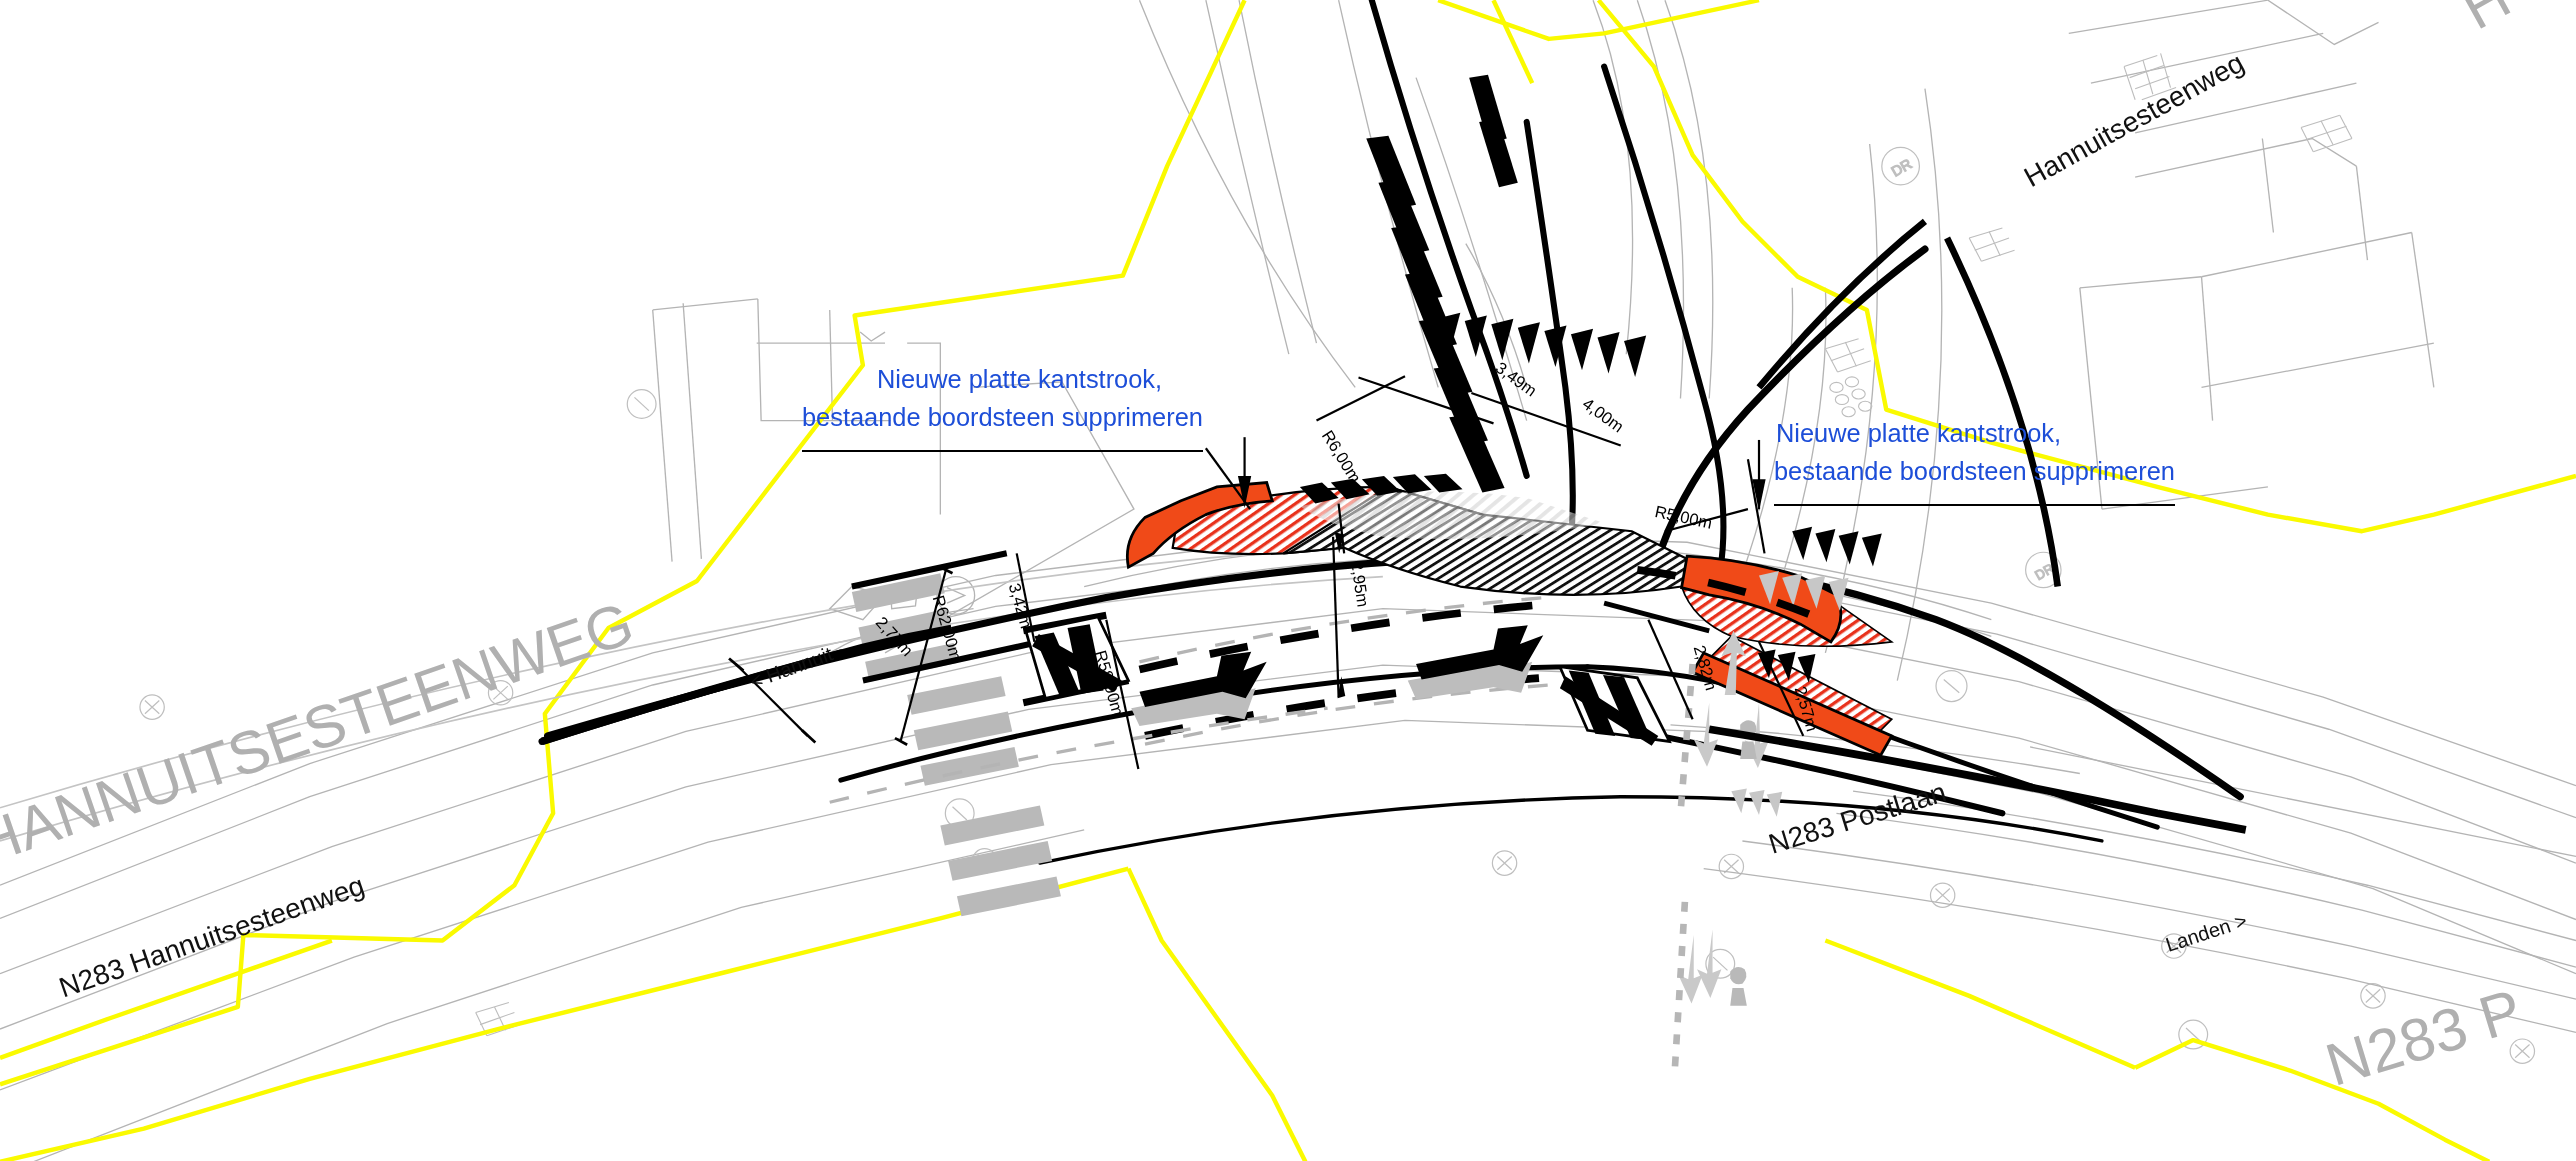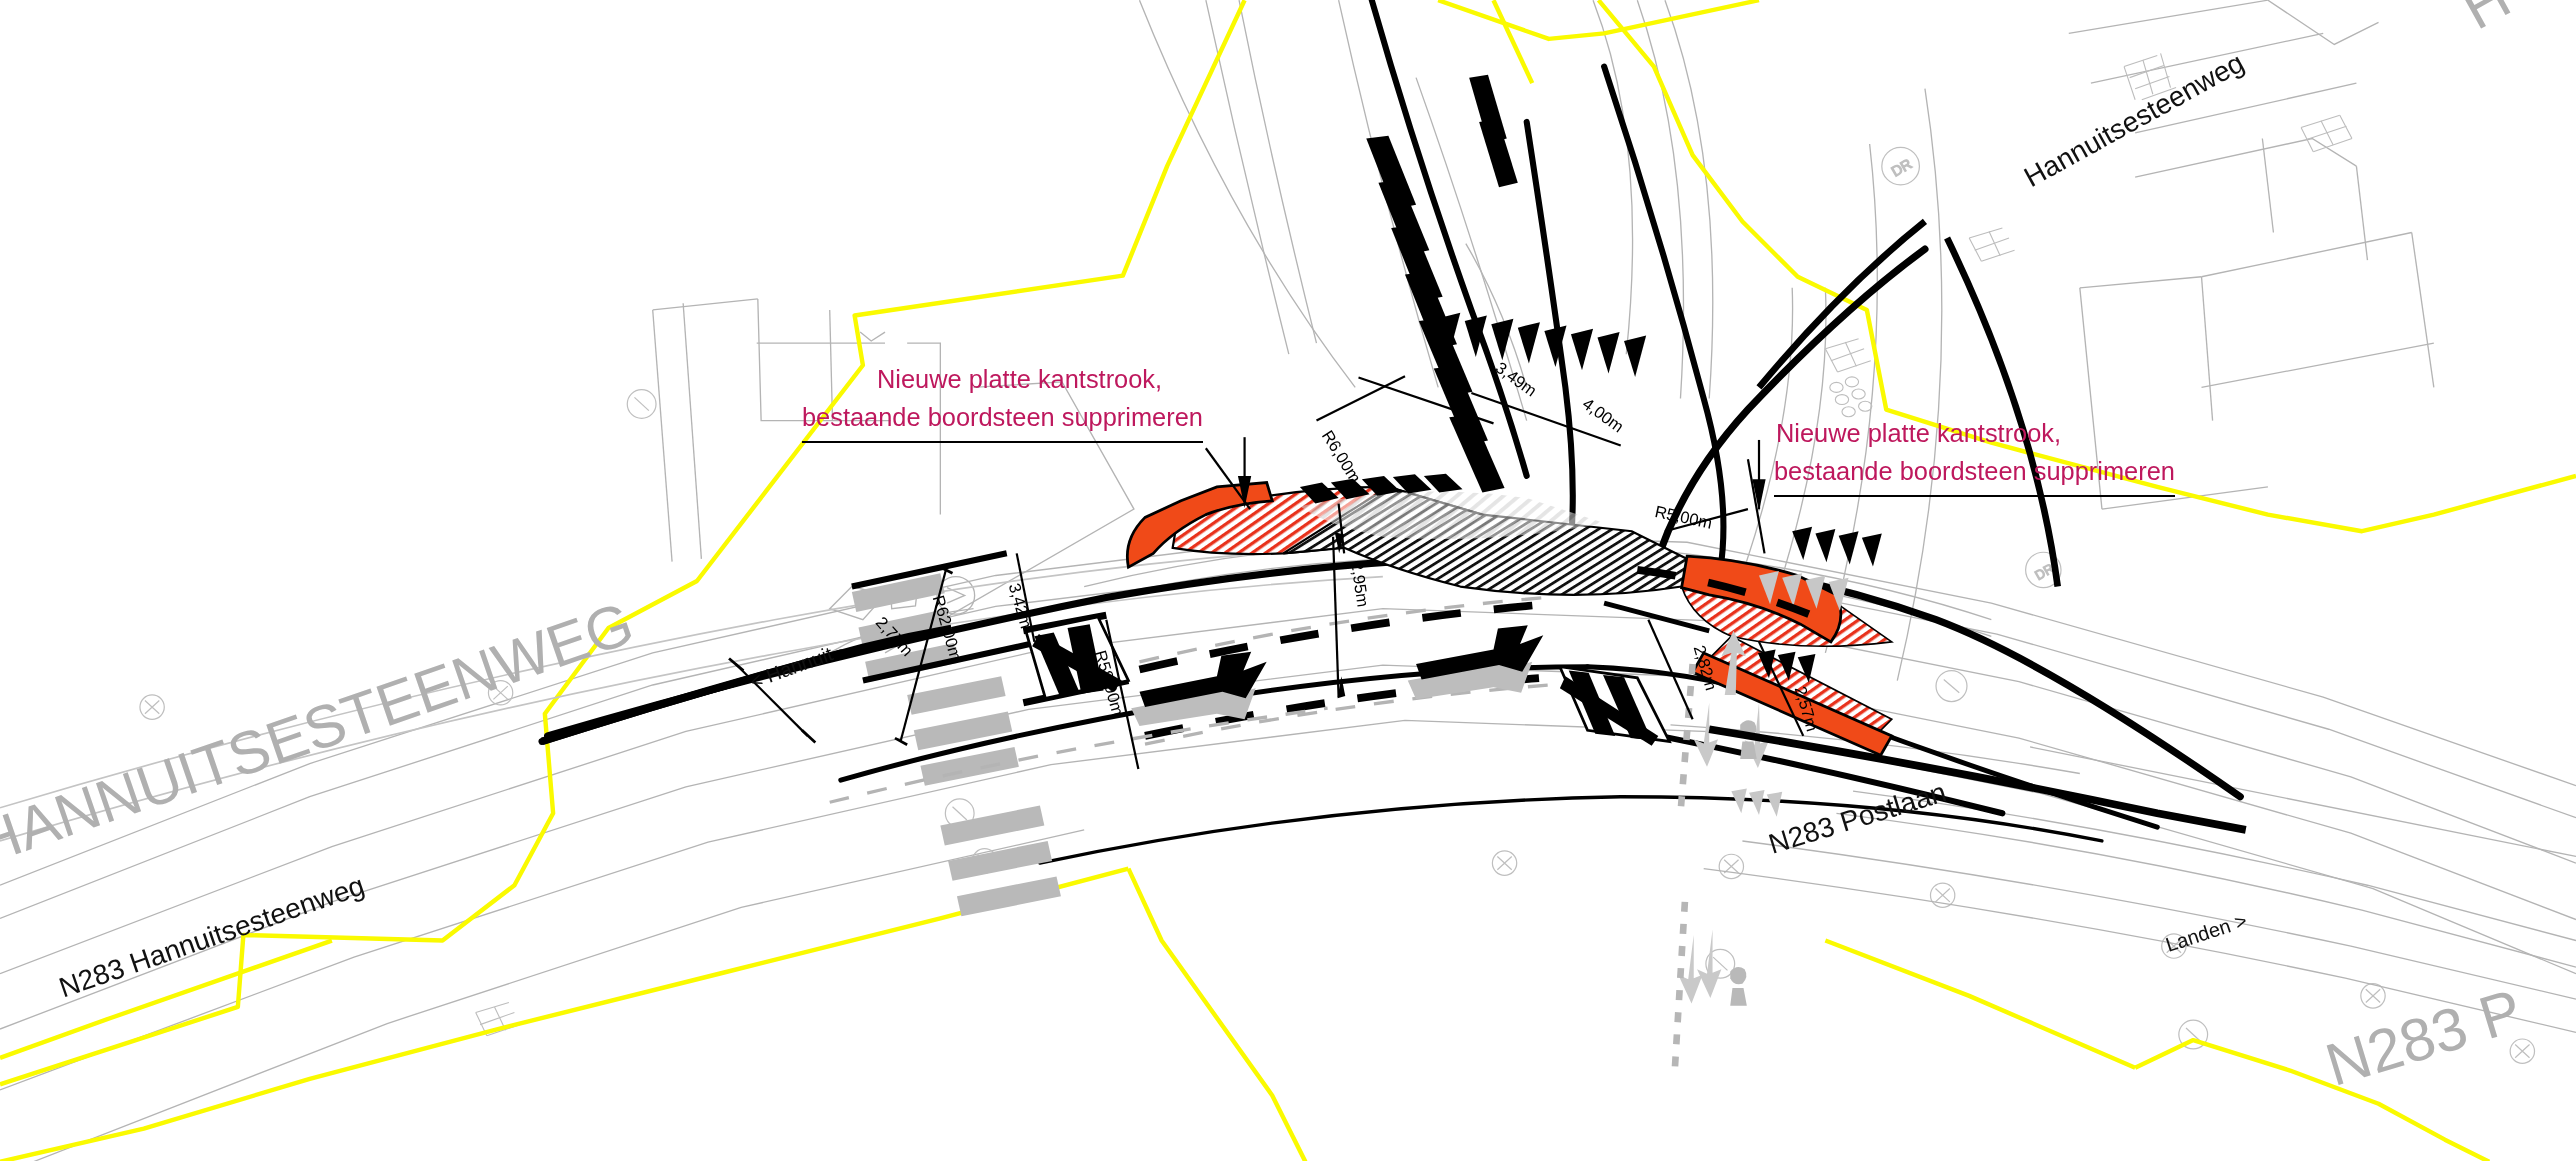--- a/index.html
+++ b/index.html
@@ -29,25 +29,25 @@
     position: absolute;
     white-space: nowrap;
     font-family: "Liberation Sans", sans-serif;
     color: #000000;
     transform-origin: left top;
     pointer-events: none;
   }
   .annot {
     font-size: 25.4px;
     letter-spacing: 0px;
-    color: #be185d;
+    color: #1d4ed8;
   }
   .annot-line2 {
     border-bottom: 2.2px solid #000;
-    padding-bottom: 9px;
+    padding-bottom: 18px;
   }
   .dim {
     font-size: 16.6px;
     color: #000;
   }
   .roadlabel-black {
     font-size: 28px;
     color: #111111;
   }
   .roadlabel-gray-big {

